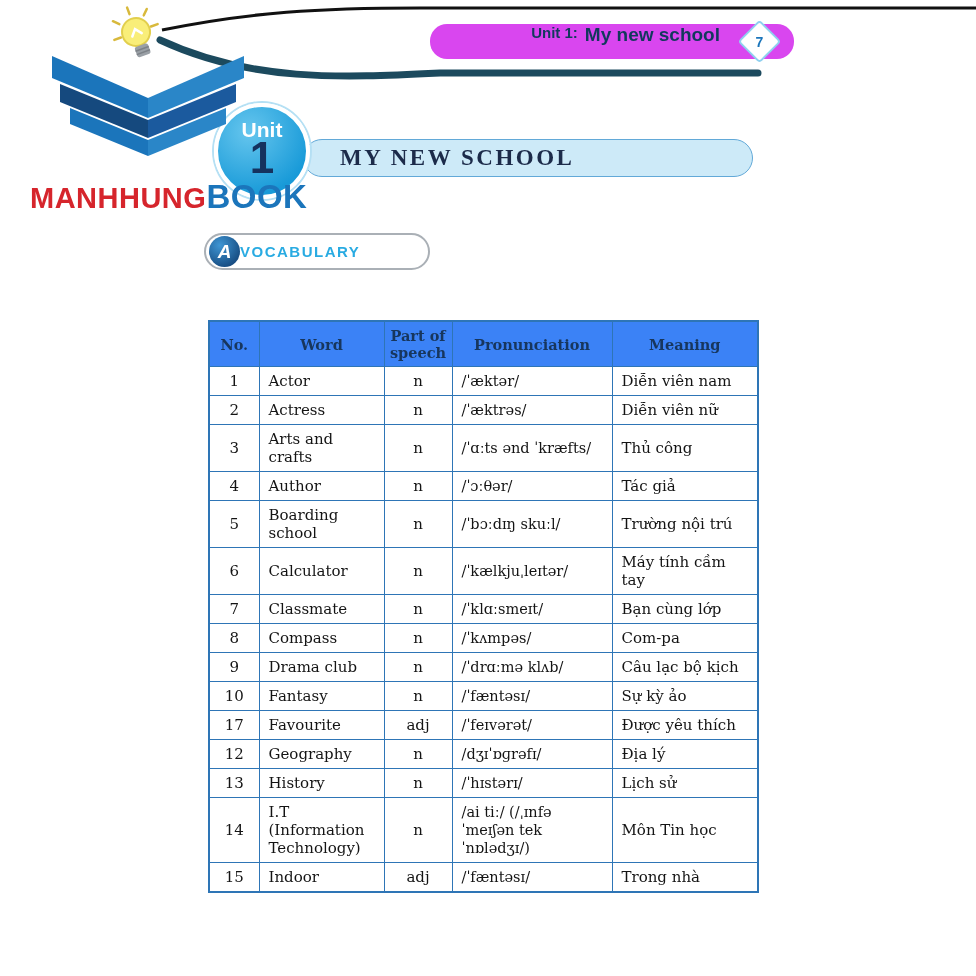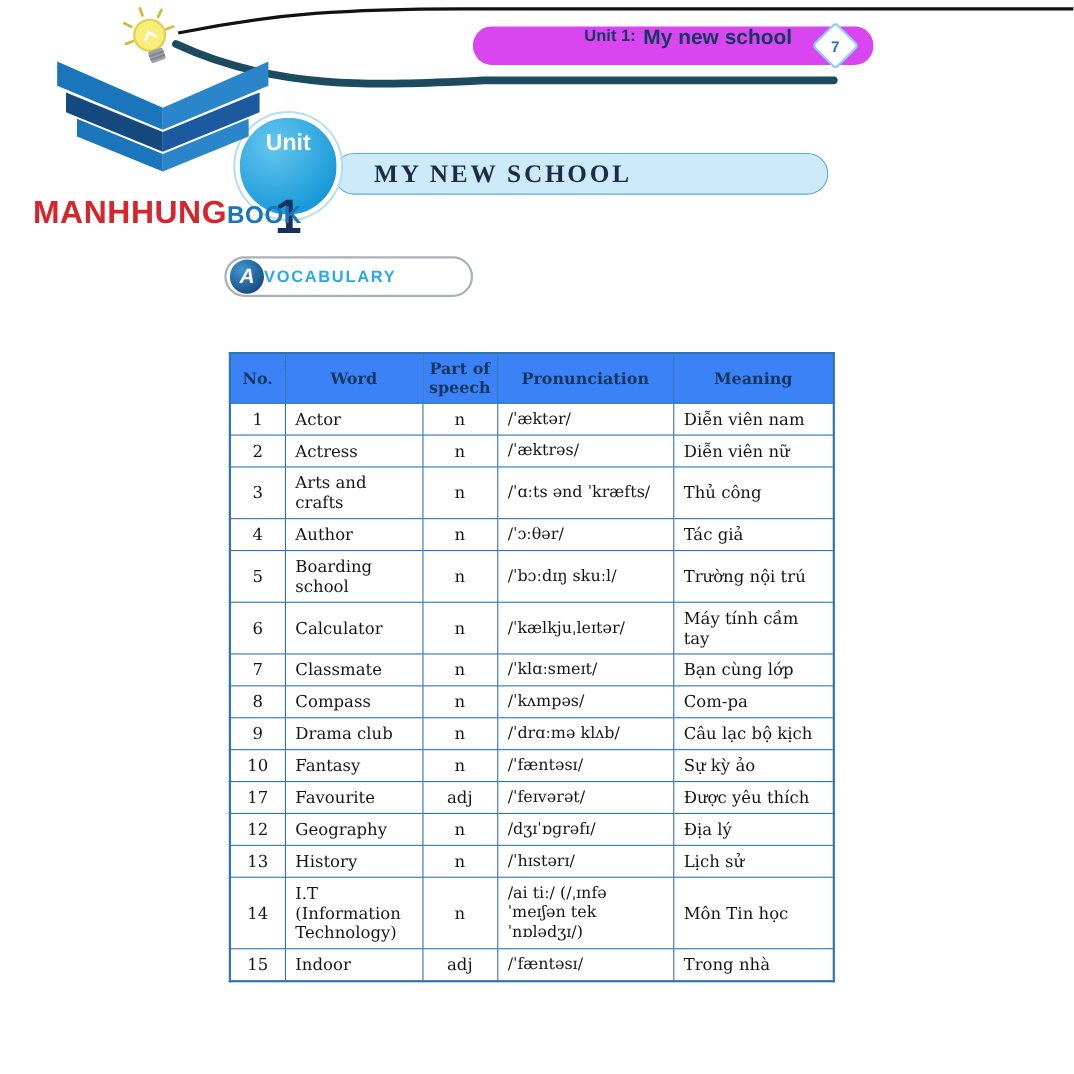--- a/index.html
+++ b/index.html
@@ -21,27 +21,27 @@
   .diamond span { transform:rotate(-45deg); color:#1b75bb; font-weight:bold; font-size:14px; }
 
   
   .bulb { position:absolute; left:104px; top:2px; width:64px; height:66px; z-index:4; }
 
   
   .logo { position:absolute; left:30px; top:50px; width:270px; z-index:6; }
   .logo svg { display:block; margin-left:12px; }
   .logo-text { margin-top:2px; white-space:nowrap; letter-spacing:0.5px; }
   .brand-red  { color:#d6252c; font-weight:bold; font-size:29px; }
-  .brand-blue { color:#1b75bb; font-weight:900; font-size:22px; }
+  .brand-blue { color:#1b75bb; font-weight:900; font-size:33px; }
 
   
   .unit-badge { position:absolute; left:214px; top:103px; width:96px; height:96px; border-radius:50%;
                 background:radial-gradient(circle at 35% 28%, #66c6ee, #189ad8 75%);
                 border:4px solid #ffffff; box-shadow:0 0 0 2px #b5e0f4;
-                display:flex; flex-direction:column; align-items:center; z-index:5;gap:40px; }
+                display:flex; flex-direction:column; align-items:center; z-index:5; }
   .unit-word { color:#ffffff; font-weight:bold; font-size:21px; margin-top:11px; }
   .unit-num  { color:#15325e; font-weight:bold; font-size:44px; line-height:40px; margin-top:-4px; }
 
   
   .banner { position:absolute; left:303px; top:139px; width:450px; height:38px;
             background:#cdeaf8; border:1.5px solid #62a9d8; border-radius:19px;
             display:flex; align-items:center; padding-left:36px; z-index:2; }
   .banner span { font-family:"Liberation Serif", serif; font-size:23px; font-weight:600;
                  letter-spacing:2.5px; color:#1c2b4a; }
 

